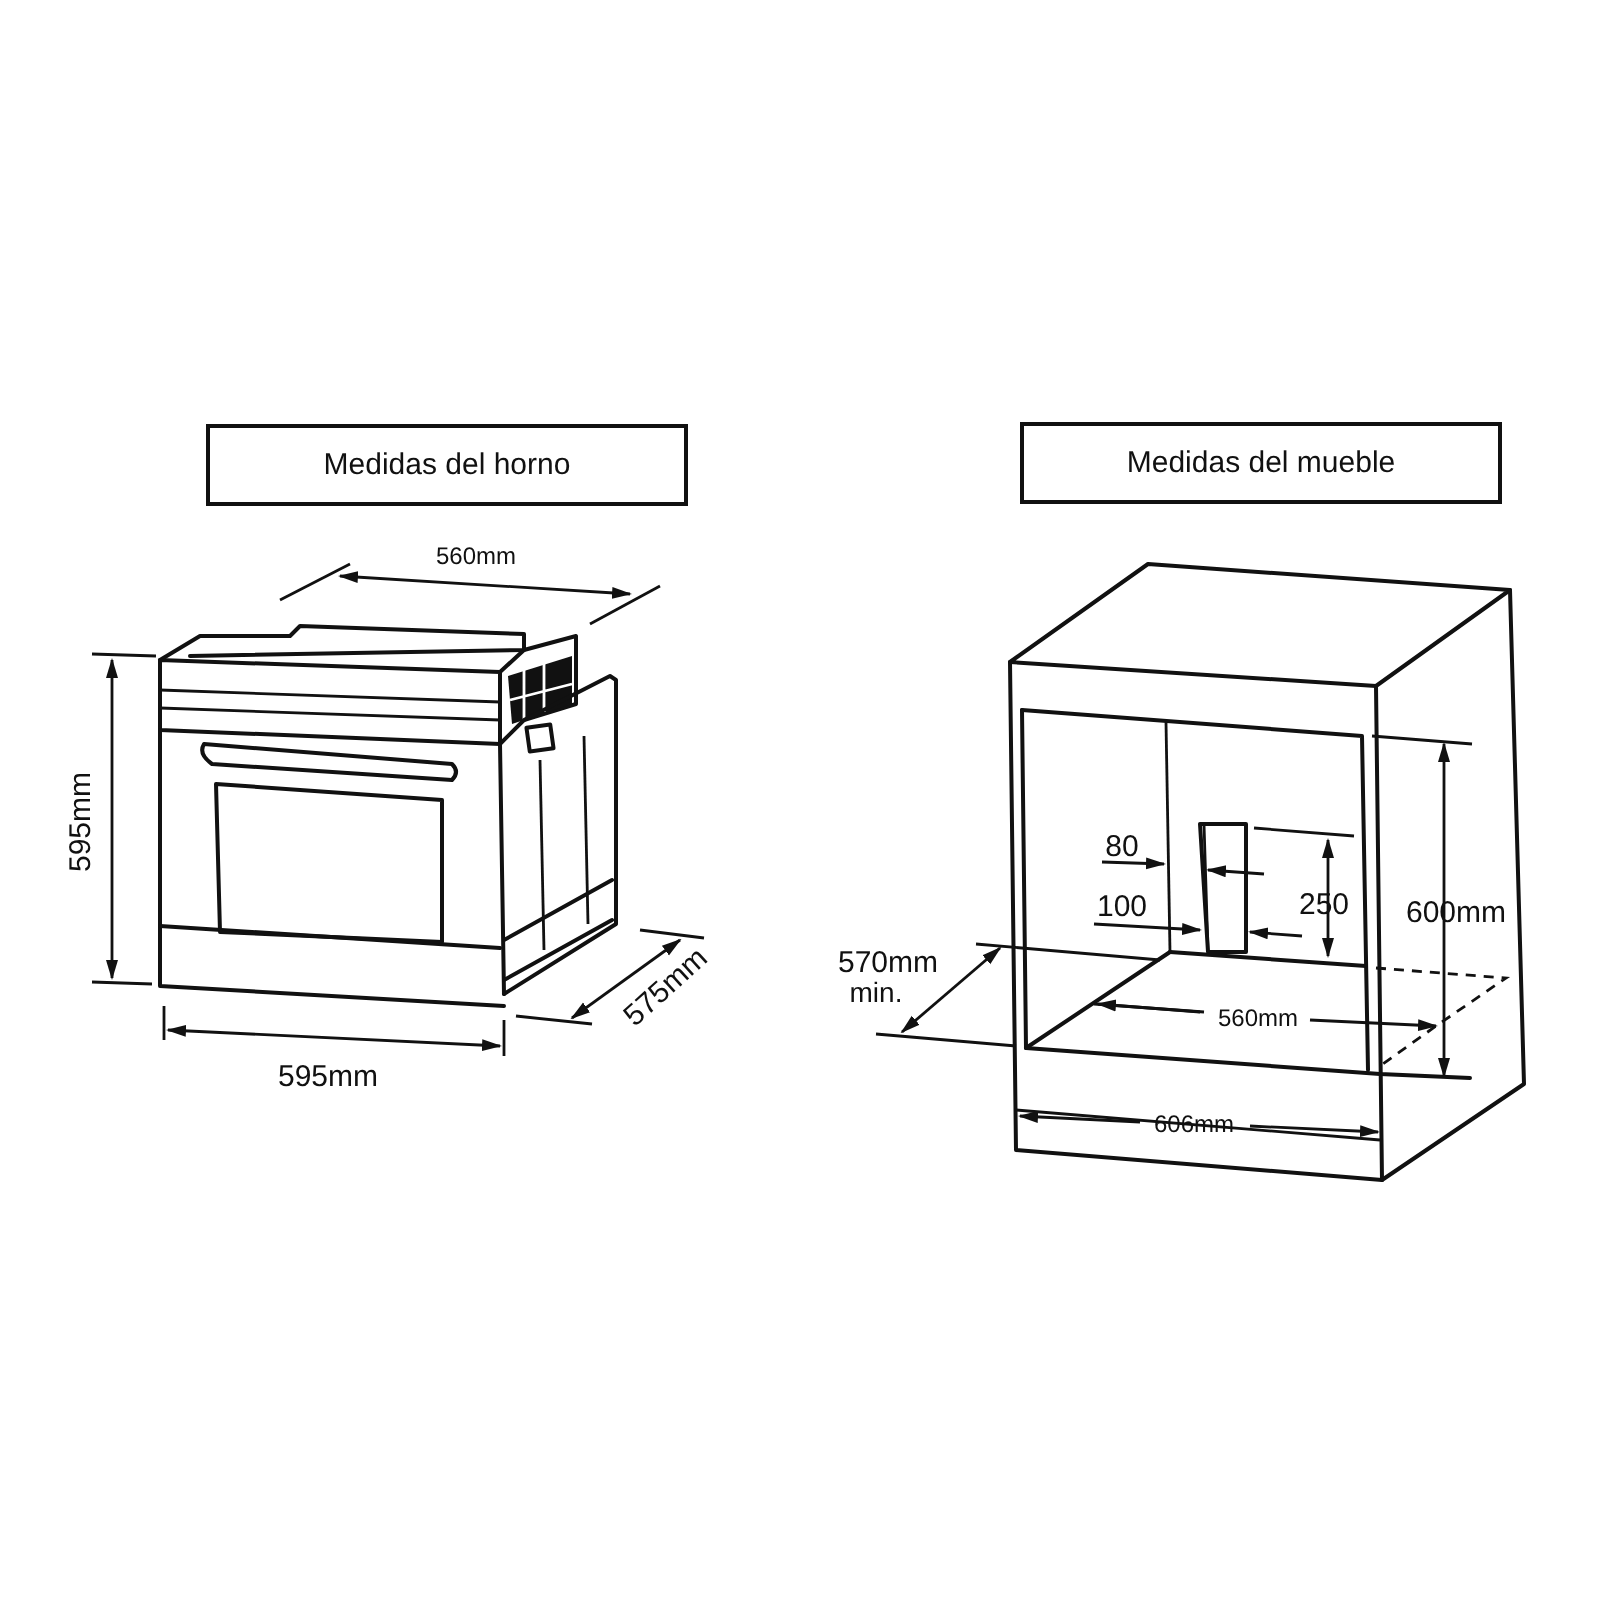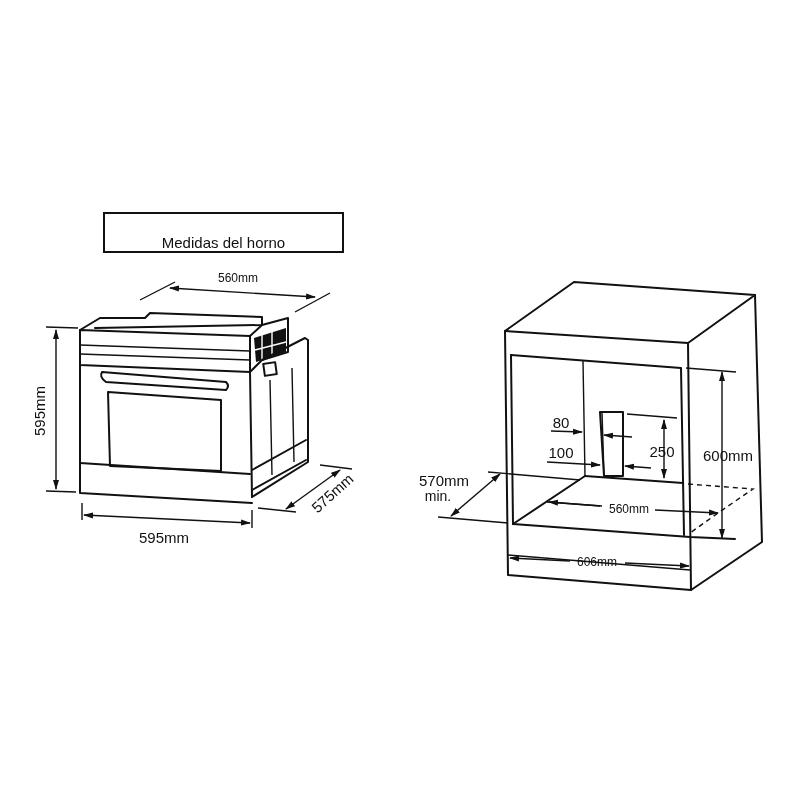--- a/index.html
+++ b/index.html
@@ -2,29 +2,32 @@
 <html><head>
 <meta charset="utf-8">
 <style>
   html,body{margin:0;padding:0;background:#ffffff;}
   #root{position:relative;width:800px;height:800px;background:#fff;overflow:hidden;}
   svg{position:absolute;left:0;top:0;}
   .ln{stroke:#111;stroke-width:2;fill:none;stroke-linecap:round;stroke-linejoin:round;}
   .thin{stroke:#111;stroke-width:1.4;fill:none;}
   .dash{stroke:#111;stroke-width:1.4;fill:none;stroke-dasharray:5 4;}
   .txt{font-family:"Liberation Sans",sans-serif;fill:#111;}
-  .title-box{position:absolute;border:2px solid #111;background:#fff;display:flex;align-items:flex-end;justify-content:center;font-family:"Liberation Sans",sans-serif;font-size:15px;color:#111;box-sizing:border-box;}
+  .title-box{position:absolute;border:2px solid #111;background:#fff;display:flex;align-items:center;justify-content:center;font-family:"Liberation Sans",sans-serif;font-size:15px;color:#111;box-sizing:border-box;}
 </style>
 </head>
 <body>
 
 <div id="root">
 
   <div class="title-box" style="left:103px;top:212px;width:241px;height:41px;">
     <span>Medidas del horno</span>
+  </div>
+  <div class="title-box" style="left:510px;top:211px;width:241px;height:41px;">
+    <span>Medidas del mueble</span>
   </div>
 
   <svg width="800" height="800" viewBox="0 0 800 800">
     <defs>
       <marker id="ar" markerWidth="10" markerHeight="8" refX="9" refY="4" orient="auto-start-reverse" markerUnits="userSpaceOnUse">
         <path d="M0,1 L10,4 L0,7 Z" fill="#111"></path>
       </marker>
     </defs>
 
     <g>

